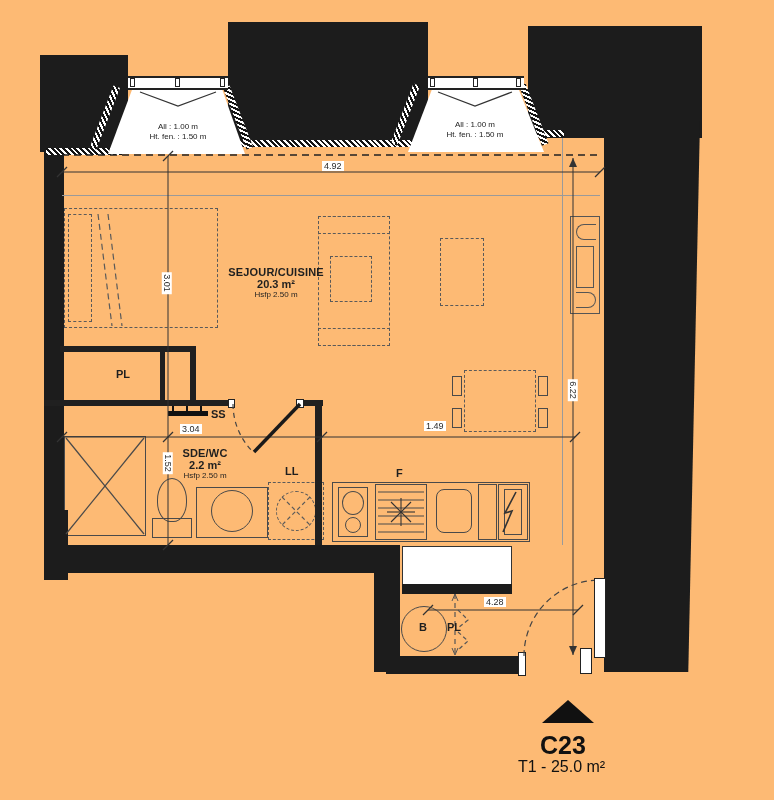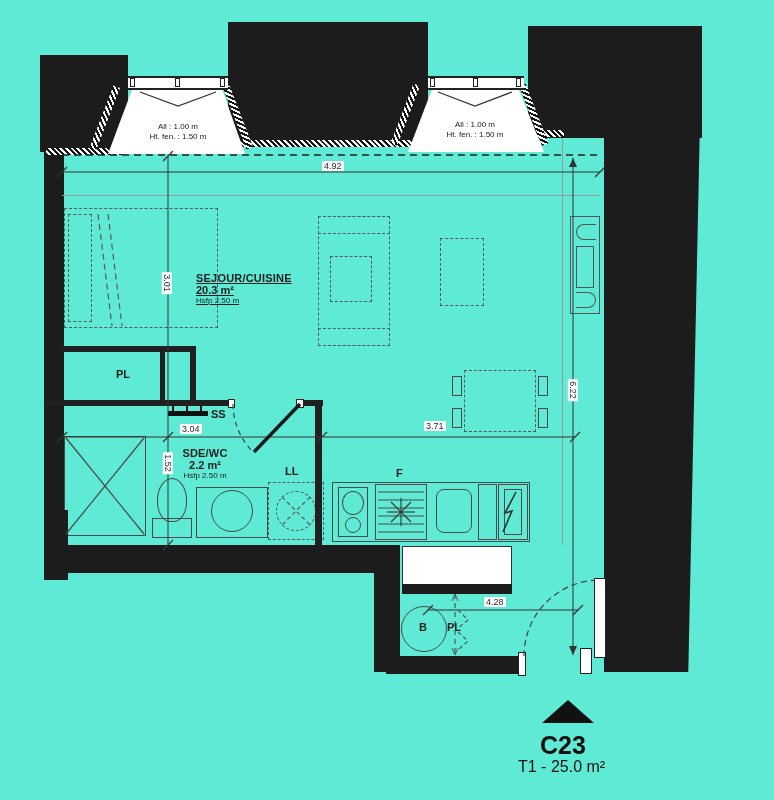--- a/index.html
+++ b/index.html
@@ -1,17 +1,17 @@
 <!DOCTYPE html>
 <html><head>
 <meta charset="utf-8">
 <style>
   html,body{margin:0;padding:0;background:#ffffff;}
   body{font-family:"Liberation Sans", sans-serif;}
-  .canvas{position:relative;width:774px;height:800px;background:#5eead4;overflow:hidden;}
+  .canvas{position:relative;width:774px;height:800px;background:#fdba74;overflow:hidden;}
   .abs{position:absolute;}
   .wall{position:absolute;background:#1c1c1c;}
   .hatch{position:absolute;background:repeating-linear-gradient(45deg,#141414 0 2px,#ffffff 2px 4px);}
   .pwall{position:absolute;background:#202020;}
   .thin{position:absolute;background:#9a9a9a;}
   .fx{position:absolute;border:1.5px solid #4a4a4a;background:transparent;box-sizing:border-box;}
   .fxd{position:absolute;border:1.5px dashed #5a5a5a;background:transparent;box-sizing:border-box;}
   .lbl{position:absolute;color:#1f1f1f;white-space:nowrap;}
   .dim{position:absolute;color:#2a2a2a;font-size:9px;background:#fff;padding:0 2px;white-space:nowrap;}
   .dimv{transform:rotate(90deg);transform-origin:center;}
@@ -191,25 +191,25 @@
     <path d="M458,610 L468,620 L458,628 M458,632 L468,641 L458,650" fill="none" stroke="#555" stroke-width="1.2" stroke-dasharray="4,3"></path>
 
     <line x1="98" y1="214" x2="112" y2="326" stroke="#5a5a5a" stroke-width="1.2" stroke-dasharray="6,4"></line>
     <line x1="108" y1="214" x2="122" y2="326" stroke="#5a5a5a" stroke-width="1.2" stroke-dasharray="6,4"></line>
   </svg>
 
   <div class="dim z5" style="left:322px;top:161px;">4.92</div>
   <div class="dim dimv z5" style="left:156px;top:278px;">3.01</div>
   <div class="dim dimv z5" style="left:157px;top:458px;">1.52</div>
   <div class="dim z5" style="left:180px;top:424px;text-align:center;">3.04</div>
-  <div class="dim z5" style="left:424px;top:421px;">3.71</div>
+  <div class="dim z5" style="left:424px;top:421px;">1.49</div>
   <div class="dim dimv z5" style="left:562px;top:385px;">6.22</div>
   <div class="dim z5" style="left:484px;top:597px;">4.28</div>
 
-  <div class="lbl z5" style="left:196px;top:272px;width:160px;text-decoration:underline;">
+  <div class="lbl z5" style="left:196px;top:266px;width:160px;text-align:center;">
     <div class="room-name">SEJOUR/CUISINE</div>
     <div class="room-area">20.3 m²</div>
     <div class="room-h">Hsfp 2.50 m</div>
   </div>
   <div class="lbl z5" style="left:155px;top:447px;width:100px;text-align:center;">
     <div class="room-name">SDE/WC</div>
     <div class="room-area">2.2 m²</div>
     <div class="room-h">Hsfp 2.50 m</div>
   </div>
   <div class="lbl tag z5" style="left:116px;top:368px;">PL</div>

